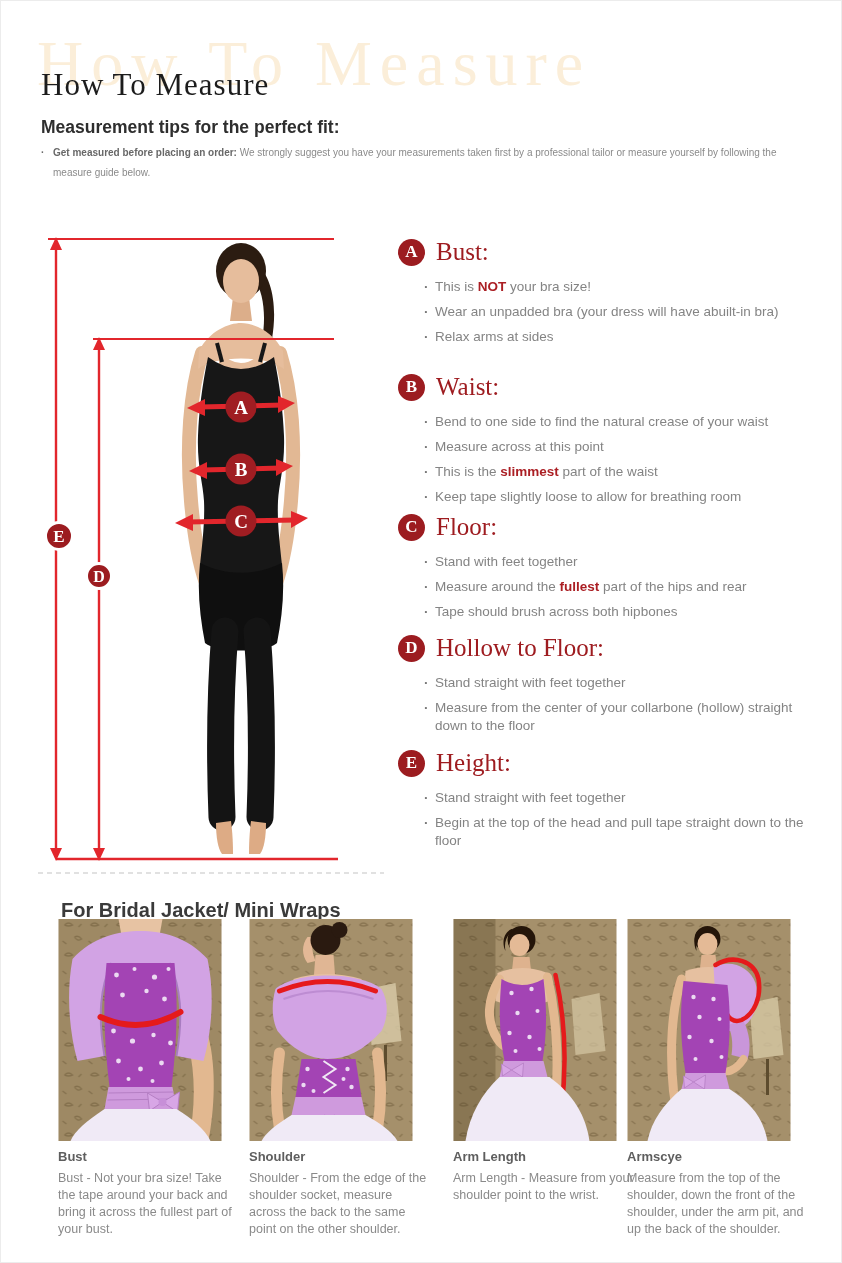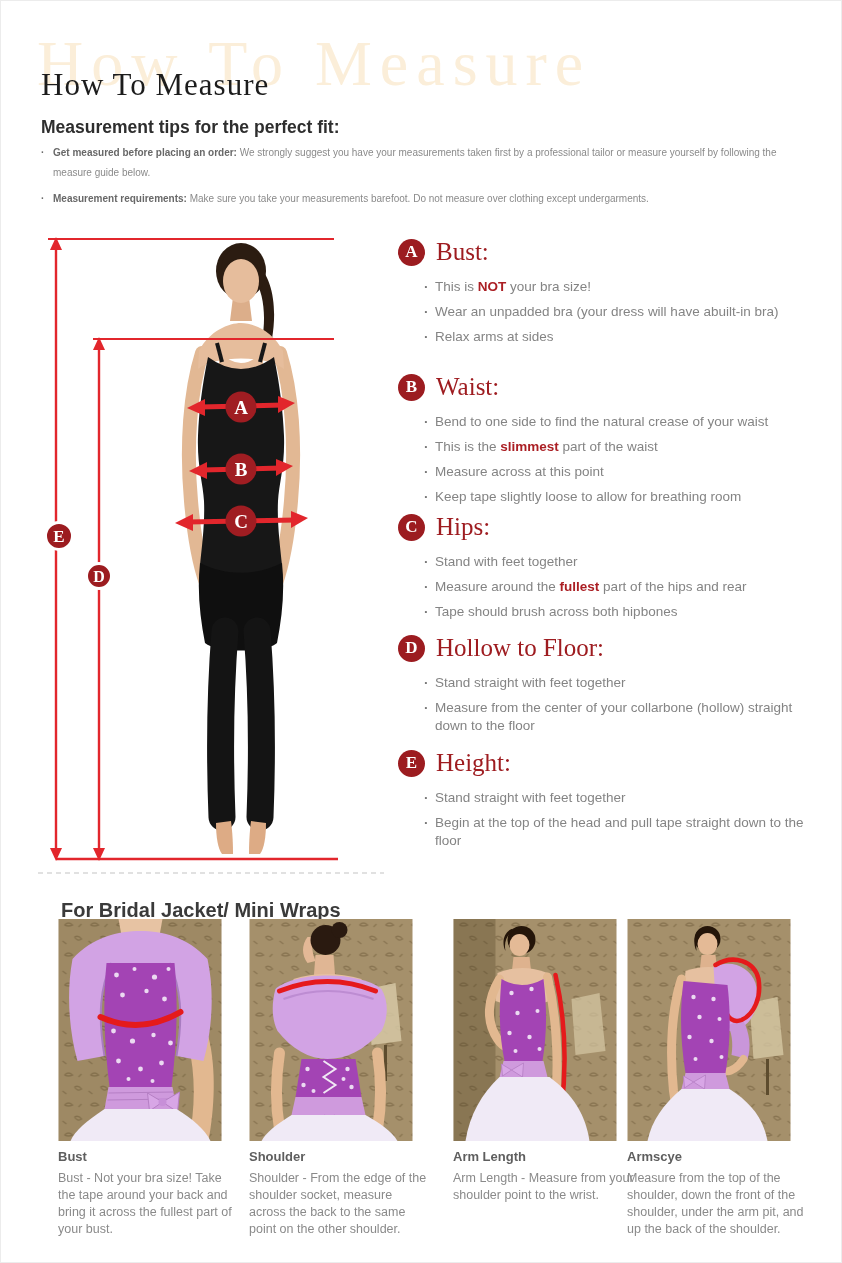--- a/index.html
+++ b/index.html
@@ -59,21 +59,20 @@
       </pattern>
     </defs>
   </svg>
 
   <div class="watermark">How To Measure</div>
   <h1 class="title" style="margin:0;font-weight:normal">How To Measure</h1>
   <div class="intro-heading">Measurement tips for the perfect fit:</div>
 
   <div class="tips">
     <div class="tip"><span class="lead">Get measured before placing an order:</span><span> We strongly suggest you have your measurements taken first by a professional tailor or measure yourself by following the measure guide below.</span></div>
-    <div class="tip"><span class="lead">Measurement requirements:</span><span> Make sure you take your measurements barefoot. Do not measure over clothing except undergarments.</span></div>
   </div>
 
   <div class="fig">
     <svg width="355" height="650" viewBox="0 0 355 650">
 
       <g>
         <path d="M218,30 C238,46 241,78 236,108 C234,115 227,117 226,110 C231,80 227,54 211,38 Z" fill="#2b1c11"></path>
         <path d="M166,122 C154,160 150,215 155,270 C158,305 163,332 170,352" stroke="#e2b894" stroke-width="14" fill="none" stroke-linecap="round"></path>
         <path d="M244,122 C256,160 260,215 255,270 C252,305 247,332 240,352" stroke="#e2b894" stroke-width="14" fill="none" stroke-linecap="round"></path>
         <circle cx="171" cy="357" r="7" fill="#e2b894"></circle>
@@ -170,30 +169,30 @@
       </ul>
     </div>
 
     <div class="sec sec-b">
       <div class="sec-head">
         <span class="badge">B</span>
         <span class="sec-title">Waist:</span>
       </div>
       <ul>
         <li><span>Bend to one side to find the natural crease of your waist</span></li>
+        <li><span>Measure across at this point</span></li>
         <li><span>This is the </span><span class="em">slimmest</span><span> part of the waist</span></li>
-        <li><span>Measure across at this point</span></li>
         <li><span>Keep tape slightly loose to allow for breathing room</span></li>
       </ul>
     </div>
 
     <div class="sec sec-c">
       <div class="sec-head">
         <span class="badge">C</span>
-        <span class="sec-title">Hips:</span>
+        <span class="sec-title">Floor:</span>
       </div>
       <ul>
         <li><span>Stand with feet together</span></li>
         <li><span>Measure around the </span><span class="em">fullest</span><span> part of the hips and rear</span></li>
         <li><span>Tape should brush across both hipbones</span></li>
       </ul>
     </div>
 
     <div class="sec sec-d">
       <div class="sec-head">

